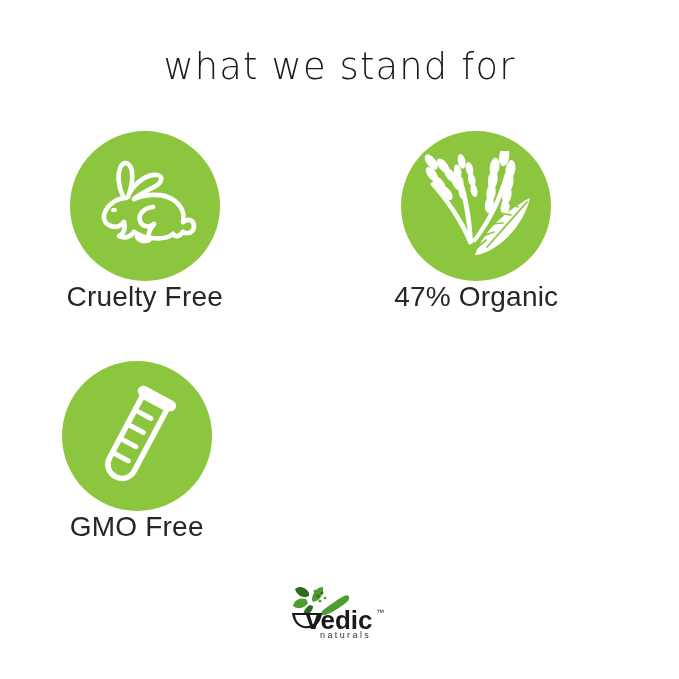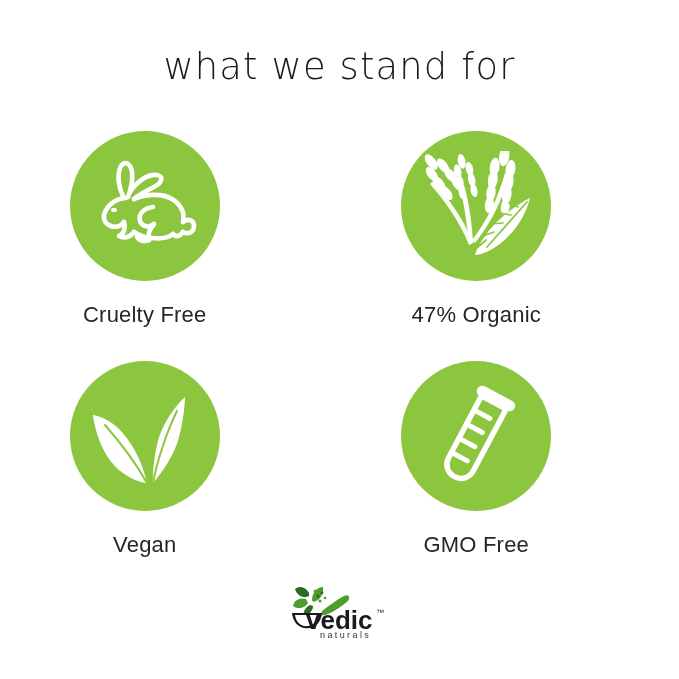--- a/index.html
+++ b/index.html
@@ -63,23 +63,22 @@
     background: #8cc63e;
     display: flex;
     align-items: center;
     justify-content: center;
     position: relative;
   }
   .circle svg {
     display: block;
   }
   .badge-label {
-    margin-top: 21px;
     font-family: "Liberation Sans", sans-serif;
-    font-size: 22px;
+    font-size: 28px;
     font-weight: 400;
     color: #262626;
     letter-spacing: 0.2px;
     white-space: nowrap;
   }
 
   
   .col-left  { transform: translateX(-25px); }
   .col-right { transform: translateX(-33px); }
 
@@ -192,39 +191,20 @@
               <path d="M86 72 L74 73"></path>
               <path d="M77 81 L66 85"></path>
               <path d="M69 89 L61 96"></path>
             </g>
           </svg>
         </span>
       </div>
       <div class="badge-label">47% Organic</div>
     </div>
 
-    <div class="badge col-left">
-      <div class="circle" style="background: rgb(140, 198, 62);">
-        <span>
-          <svg class="logo-svg" width="112" height="106" viewBox="0 0 112 106" aria-hidden="true">
-            <g fill="#ffffff">
-
-              <path d="M4 32 C4 32 8 72 34 90 C48 100 58 100 58 100 C58 100 52 68 30 46 C18 34 4 32 4 32 Z"></path>
-
-              <path d="M96 14 C96 14 74 34 68 62 C63 84 64 100 64 100 C64 100 84 78 90 54 C96 32 96 14 96 14 Z"></path>
-            </g>
-            <g stroke="#8cc63e" stroke-width="2" fill="none" stroke-linecap="round">
-              <path d="M16 42 C30 58 48 82 58 100"></path>
-              <path d="M88 28 C78 48 68 78 64 100"></path>
-            </g>
-          </svg>
-        </span>
-      </div>
-      <div class="badge-label">Vegan</div>
-    </div>
 
     <div class="badge col-right">
       <div class="circle" style="background: rgb(140, 198, 62);">
         <span>
           <svg class="logo-svg" width="104" height="108" viewBox="0 0 104 108" aria-hidden="true">
             <g transform="rotate(28 52 54)">
 
               <path d="M38 16 L66 16 L66 86 C66 94 60 100 52 100 C44 100 38 94 38 86 Z" fill="none" stroke="#ffffff" stroke-width="5.5" stroke-linejoin="round"></path>
 
               <rect x="31" y="6" width="42" height="11" rx="5.5" fill="#ffffff"></rect>

